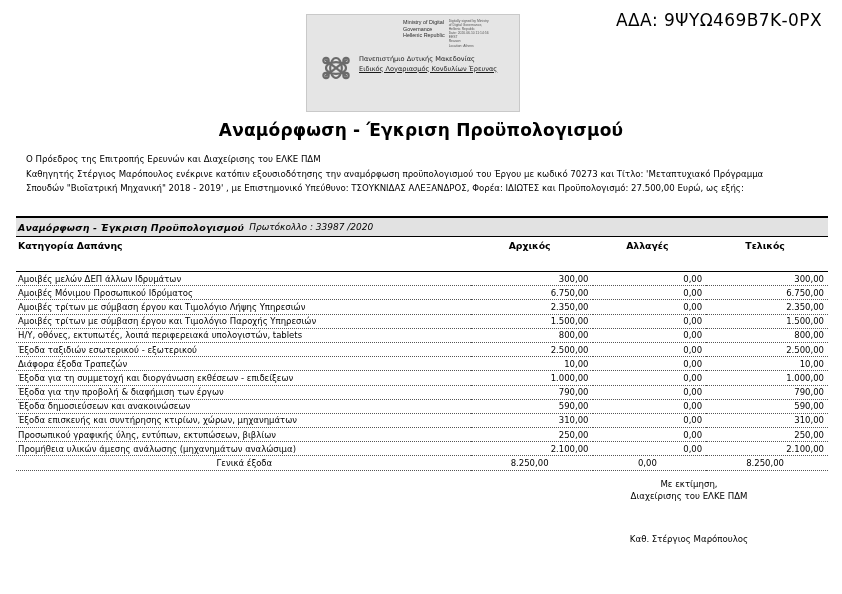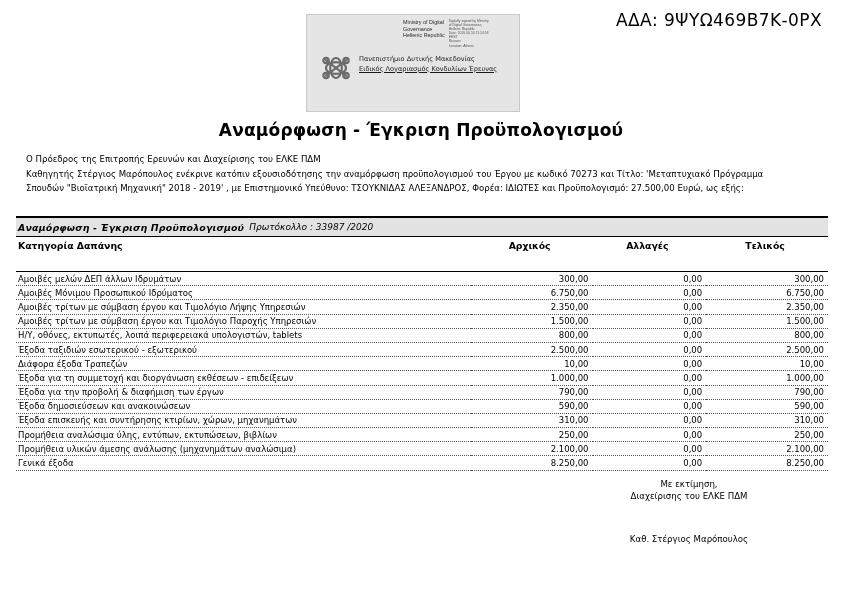--- a/index.html
+++ b/index.html
@@ -160,21 +160,21 @@
   table.budget td {
     font-size: 8.5px;
     padding: 1.6px 0 1.6px 0;
     border-bottom: 1px dotted #555;
     white-space: nowrap;
     overflow: hidden;
     text-overflow: ellipsis;
   }
   table.budget td.cat { text-align: left; padding-left: 2px; }
   table.budget td.num { text-align: right; padding-right: 4px; }
-  table.budget tr:last-child td { border-bottom: 1px dotted #555; }
+  table.budget tr:last-child td { border-bottom: 1px dotted #555; text-align: center; }
 
   
   .closing {
     position: absolute;
     left: 560px;
     top: 478px;
     width: 258px;
     text-align: center;
     font-size: 8.6px;
     line-height: 12.4px;
@@ -318,21 +318,21 @@
         <td class="num">0,00</td>
         <td class="num">590,00</td>
       </tr>
       <tr>
         <td class="cat">Έξοδα επισκευής και συντήρησης κτιρίων, χώρων, μηχανημάτων</td>
         <td class="num">310,00</td>
         <td class="num">0,00</td>
         <td class="num">310,00</td>
       </tr>
       <tr>
-        <td class="cat">Προμήθεια αναλώσιμα ύλης, εντύπων, εκτυπώσεων, βιβλίων</td>
+        <td class="cat">Προσωπικού γραφικής ύλης, εντύπων, εκτυπώσεων, βιβλίων</td>
         <td class="num">250,00</td>
         <td class="num">0,00</td>
         <td class="num">250,00</td>
       </tr>
       <tr>
         <td class="cat">Προμήθεια υλικών άμεσης ανάλωσης (μηχανημάτων αναλώσιμα)</td>
         <td class="num">2.100,00</td>
         <td class="num">0,00</td>
         <td class="num">2.100,00</td>
       </tr>

